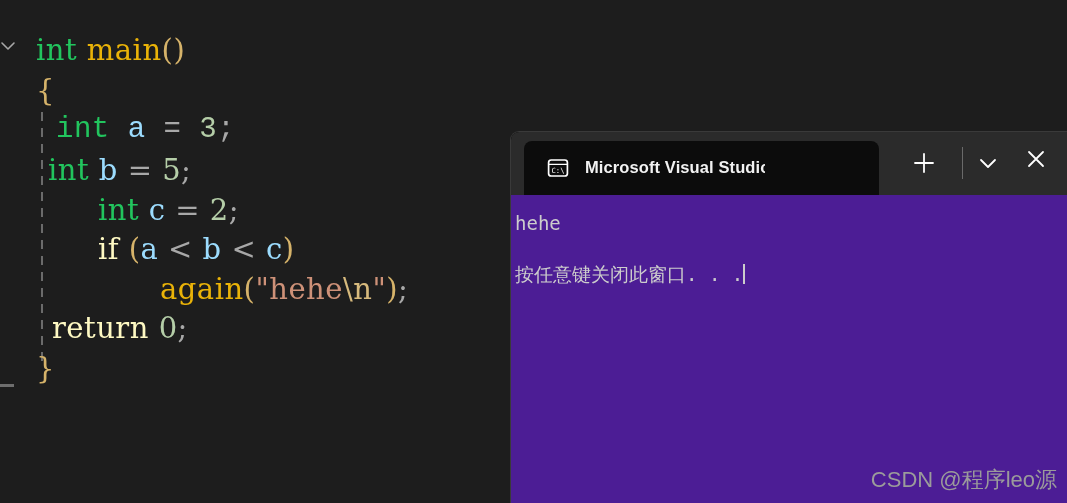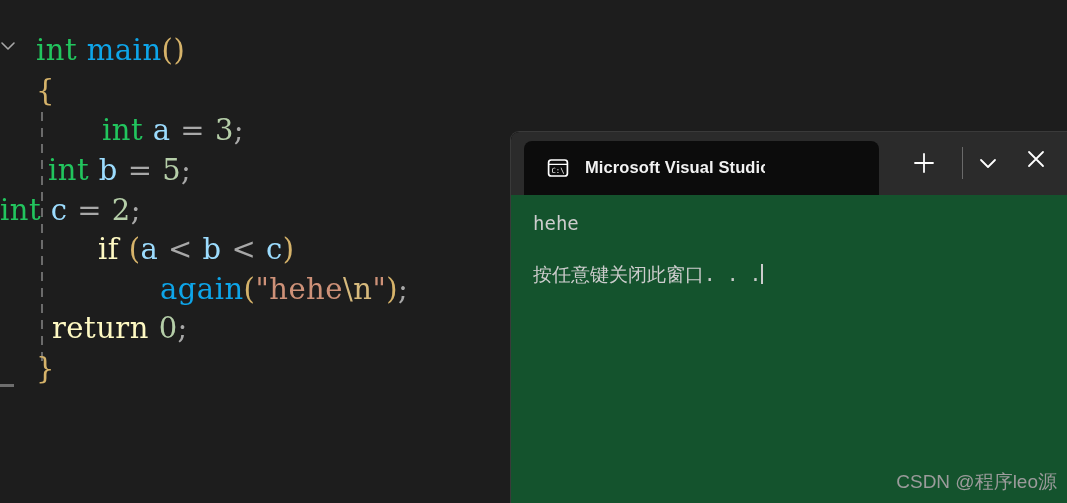--- a/index.html
+++ b/index.html
@@ -53,21 +53,21 @@
     height: 250px;
     background: repeating-linear-gradient(
       to bottom,
       #6b6b6b 0px, #6b6b6b 9px,
       transparent 9px, transparent 16px
     );
   }
   
   .t-kw     { color: #22c55e; }   
   .t-ctl    { color: #fef9c3; }   
-  .t-fn     { color: #0ea5e9; }   
+  .t-fn     { color: #eab308; }   
   .t-var    { color: #9cdcfe; }   
   .t-num    { color: #b5cea8; }   
   .t-op     { color: #a8a8a8; }   
   .t-str    { color: #ce9178; }   
   .t-esc    { color: #d7ba7d; }   
   .t-p1     { color: #d6b36a; }   
   .t-brace  { color: #d6b36a; }
 
   
   #terminal {
@@ -146,22 +146,22 @@
     color: #ffffff;
     display: flex;
     justify-content: center;
   }
   #console-body {
     position: absolute;
     left: 0;
     top: 63px;
     width: 100%;
     height: 309px;
-    background: #14532d;
-    padding: 14px 0 0 22px;
+    background: #4c1d95;
+    padding: 14px 0 0 4px;
     box-sizing: border-box;
   }
   .term-line {
     font-family: "DejaVu Sans Mono", "Liberation Mono", monospace;
     font-size: 19px;
     line-height: 29px;
     color: #cccccc;
     white-space: pre;
     letter-spacing: 0px;
   }
@@ -173,21 +173,21 @@
     background: #cccccc;
     vertical-align: -3px;
   }
 
   
   #watermark {
     position: absolute;
     right: 10px;
     bottom: 8px;
     color: #9b9b9b;
-    font-size: 19px;
+    font-size: 22px;
     font-family: "Liberation Sans", sans-serif;
     white-space: nowrap;
   }
 </style>
 </head>
 <body>
 
 <div id="screen">
 
   <div id="editor">
@@ -198,23 +198,23 @@
       </svg>
     </div>
 
     <div class="gutter-dash"></div>
 
     <div class="indent-guide"></div>
 
     <div id="code-lines">
         <div class="code-line" style="top: 30px; padding-left: 36px;"><span class="t-kw">int</span><span class="t-op"> </span><span class="t-fn">main</span><span class="t-p1">(</span><span class="t-p1">)</span></div>
         <div class="code-line" style="top: 70px; padding-left: 36px;"><span class="t-brace">{</span></div>
-        <div class="code-line" style="top: 110px; padding-left: 102px;"><span class="t-kw">int</span><span class="t-op"> </span><span class="t-var">a</span><span class="t-op"> </span><span class="t-op">=</span><span class="t-op"> </span><span class="t-num">3</span><span class="t-op">;</span></div>
+        <div class="code-line" style="top: 110px; padding-left: 56px; font-family: Liberation Mono, monospace;"><span class="t-kw">int</span><span class="t-op"> </span><span class="t-var">a</span><span class="t-op"> </span><span class="t-op">=</span><span class="t-op"> </span><span class="t-num">3</span><span class="t-op">;</span></div>
         <div class="code-line" style="top: 150px; padding-left: 48px;"><span class="t-kw">int</span><span class="t-op"> </span><span class="t-var">b</span><span class="t-op"> </span><span class="t-op">=</span><span class="t-op"> </span><span class="t-num">5</span><span class="t-op">;</span></div>
-        <div class="code-line" style="top: 190px; "><span class="t-kw">int</span><span class="t-op"> </span><span class="t-var">c</span><span class="t-op"> </span><span class="t-op">=</span><span class="t-op"> </span><span class="t-num">2</span><span class="t-op">;</span></div>
+        <div class="code-line" style="top: 190px; padding-left: 98px;"><span class="t-kw">int</span><span class="t-op"> </span><span class="t-var">c</span><span class="t-op"> </span><span class="t-op">=</span><span class="t-op"> </span><span class="t-num">2</span><span class="t-op">;</span></div>
         <div class="code-line" style="top: 229px; padding-left: 98px;"><span class="t-ctl">if</span><span class="t-op"> </span><span class="t-p1">(</span><span class="t-var">a</span><span class="t-op"> </span><span class="t-op">&lt;</span><span class="t-op"> </span><span class="t-var">b</span><span class="t-op"> </span><span class="t-op">&lt;</span><span class="t-op"> </span><span class="t-var">c</span><span class="t-p1">)</span></div>
         <div class="code-line" style="top: 269px; padding-left: 160px;"><span class="t-fn">again</span><span class="t-p1">(</span><span class="t-str">"hehe</span><span class="t-esc">\n</span><span class="t-str">"</span><span class="t-p1">)</span><span class="t-op">;</span></div>
         <div class="code-line" style="top: 308px; padding-left: 52px;"><span class="t-ctl">return</span><span class="t-op"> </span><span class="t-num">0</span><span class="t-op">;</span></div>
         <div class="code-line" style="top: 348px; padding-left: 36px;"><span class="t-brace">}</span></div>
       </div>
   </div>
 
   <div id="terminal">
 
     <div id="tabbar">

